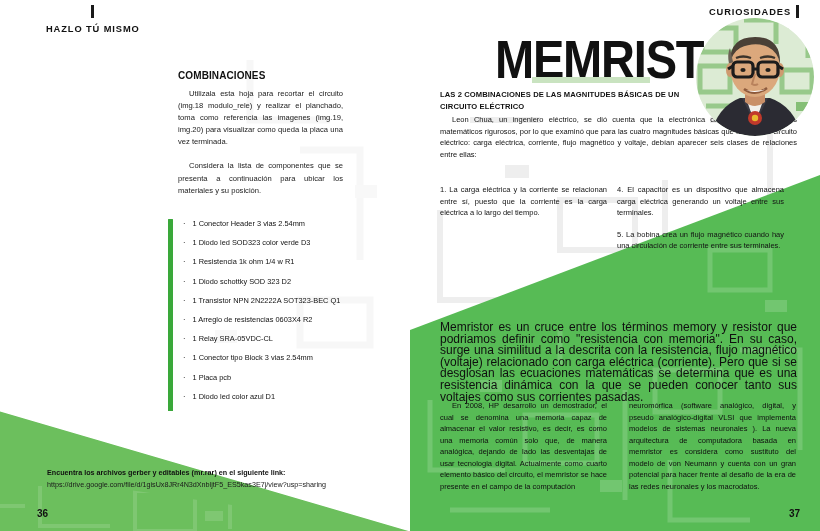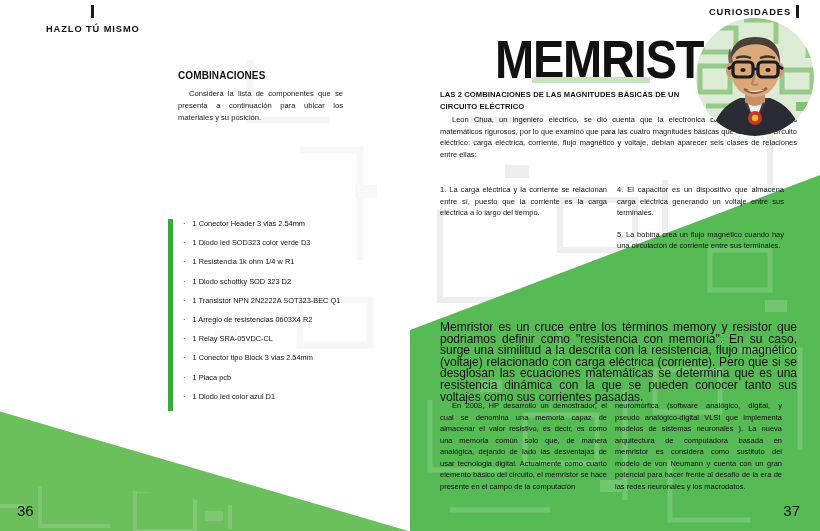--- a/index.html
+++ b/index.html
@@ -96,21 +96,21 @@
     position: absolute;
     left: 47px; bottom: 41px;
     width: 312px;
     font-size: 7.2px; line-height: 11.4px;
   }
   #gerber-note .b { font-weight: bold; color: #111; }
   #gerber-note .lnk { color: #1a1a1a; }
 
   .pagenum {
     position: absolute;
-    font-size: 15px; font-weight: normal; color: #111;
+    font-size: 10px; font-weight: bold; color: #111; margin-left: 20px;
   }
   #pagenum-left { left: 17px; bottom: 12px; }
   #pagenum-right { right: 20px; bottom: 12px; }
 
   
   #right-page {
     position: absolute;
     left: 410px; top: 0;
     width: 410px; height: 531px;
     background: #ffffff;
@@ -197,21 +197,21 @@
     left: 30px; top: 322px;
     width: 357px;
     font-size: 12px; line-height: 11.6px; color: #0f0f0f;
     text-align: justify;
   }
 
   #bottom-cols {
     position: absolute;
     left: 30px; top: 400px;
     width: 357px;
-    display: flex; gap: 8px;
+    display: flex; gap: 22px;
   }
   .bc-col { width: 167px; }
   .bc-p {
     font-size: 7.5px; line-height: 11.5px; color: #0f0f0f;
     text-align: justify; text-indent: 12px;
   }
   .bc-p.noindent { text-indent: 0; }
 
   
   #portrait {
@@ -243,20 +243,21 @@
       </g>
     </svg>
 
     <div class="dim-header">
       <span class="bar"></span>
       <span class="txt">HAZLO TÚ MISMO</span>
     </div>
 
     <div id="instr-block">
       <div class="instr-title">COMBINACIONES</div>
+      <div class="instr-p">Utilizala esta hoja para recortar el circuito (img.18 modulo_rele) y realizar el planchado, toma como referencia las imagenes (img.19, img.20) para visualizar como queda la placa una vez terminada.</div>
       <div class="instr-p">Considera la lista de componentes que se presenta a continuación para ubicar los materiales y su posición.</div>
     </div>
 
     <div id="bullets-wrap">
       <div class="bullet-accent"></div>
       <div class="bullet-list">
         <div class="bullet-row">
           <span class="dot">·</span>
           <span class="txt">1 Conector Header 3 vias 2.54mm</span>
         </div>
@@ -313,20 +314,23 @@
         <rect x="255" y="60" width="55" height="35"></rect>
         <path d="M330 55 L390 55 L390 110"></path>
         <path d="M0 95 L25 95"></path>
       </g>
       <g clip-path="url(#wedgeClip)" fill="#ffffff">
         <rect x="205" y="100" width="18" height="10"></rect>
         <rect x="315" y="85" width="18" height="10"></rect>
       </g>
     </svg>
 
+    <div id="gerber-note">
+      <span class="b">Encuentra los archivos gerber y editables (mr.rar) en el siguiente link:</span><span class="lnk"> https://drive.google.com/file/d/1gisUx8JRr4N3dXnbljtF5_ES5kas3E7j/view?usp=sharing</span>
+    </div>
 
     <div class="pagenum" id="pagenum-left">36</div>
   </div>
 
   <div id="right-page">
 
     <svg class="right-white-pattern" width="410" height="360">
       <g fill="none" stroke="#2b2b2b" stroke-width="6">
         <path d="M30 210 L30 300 L120 300"></path>
         <rect x="150" y="200" width="75" height="50"></rect>

